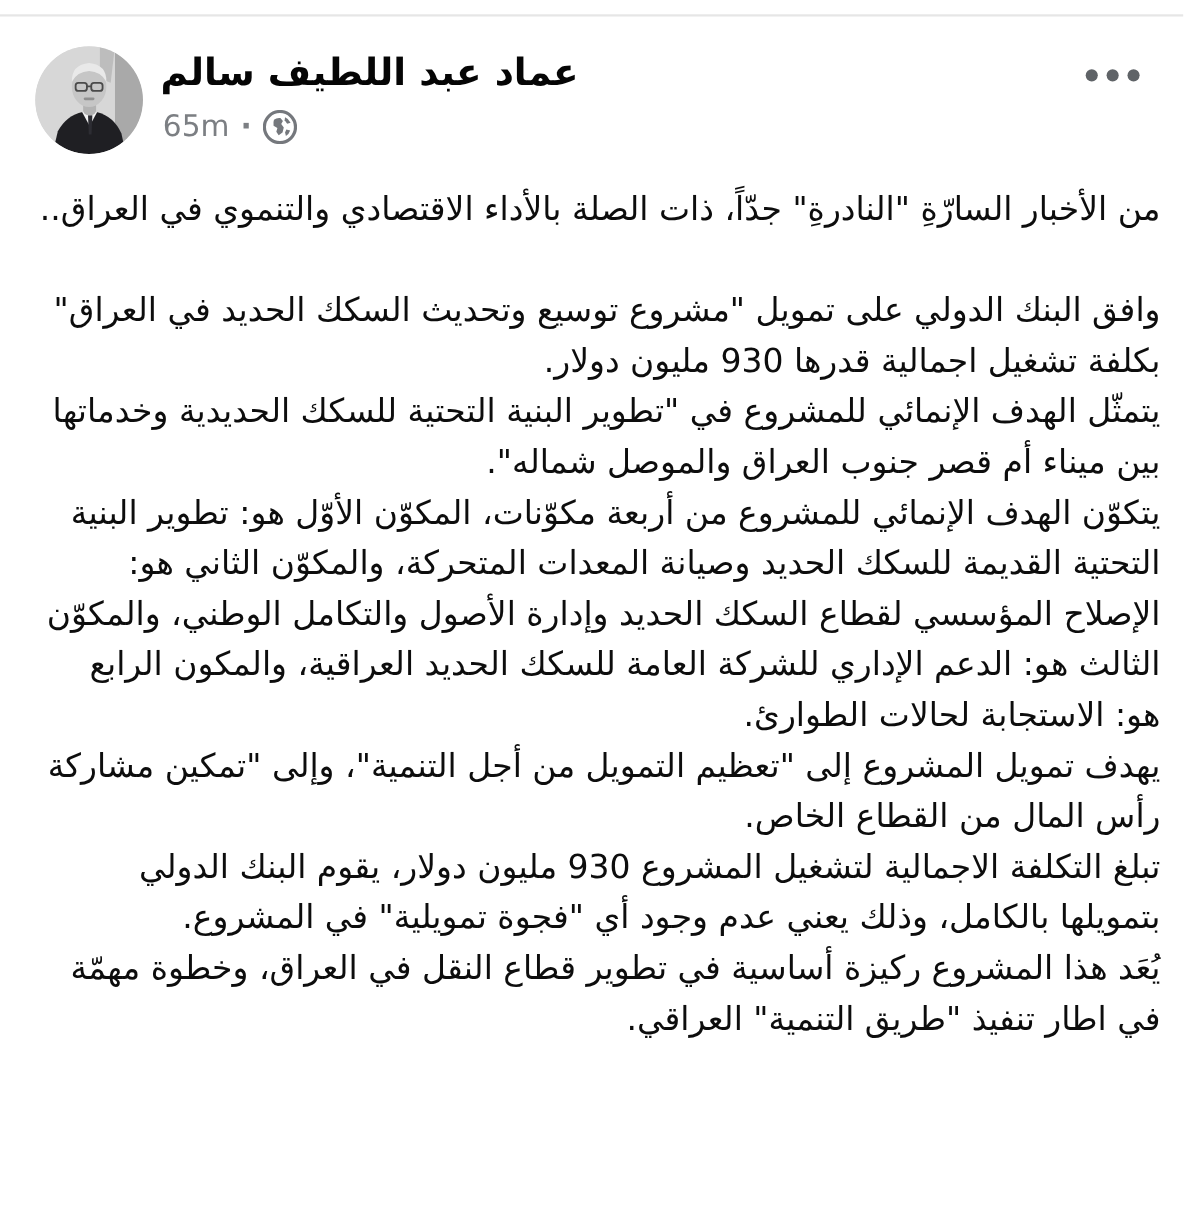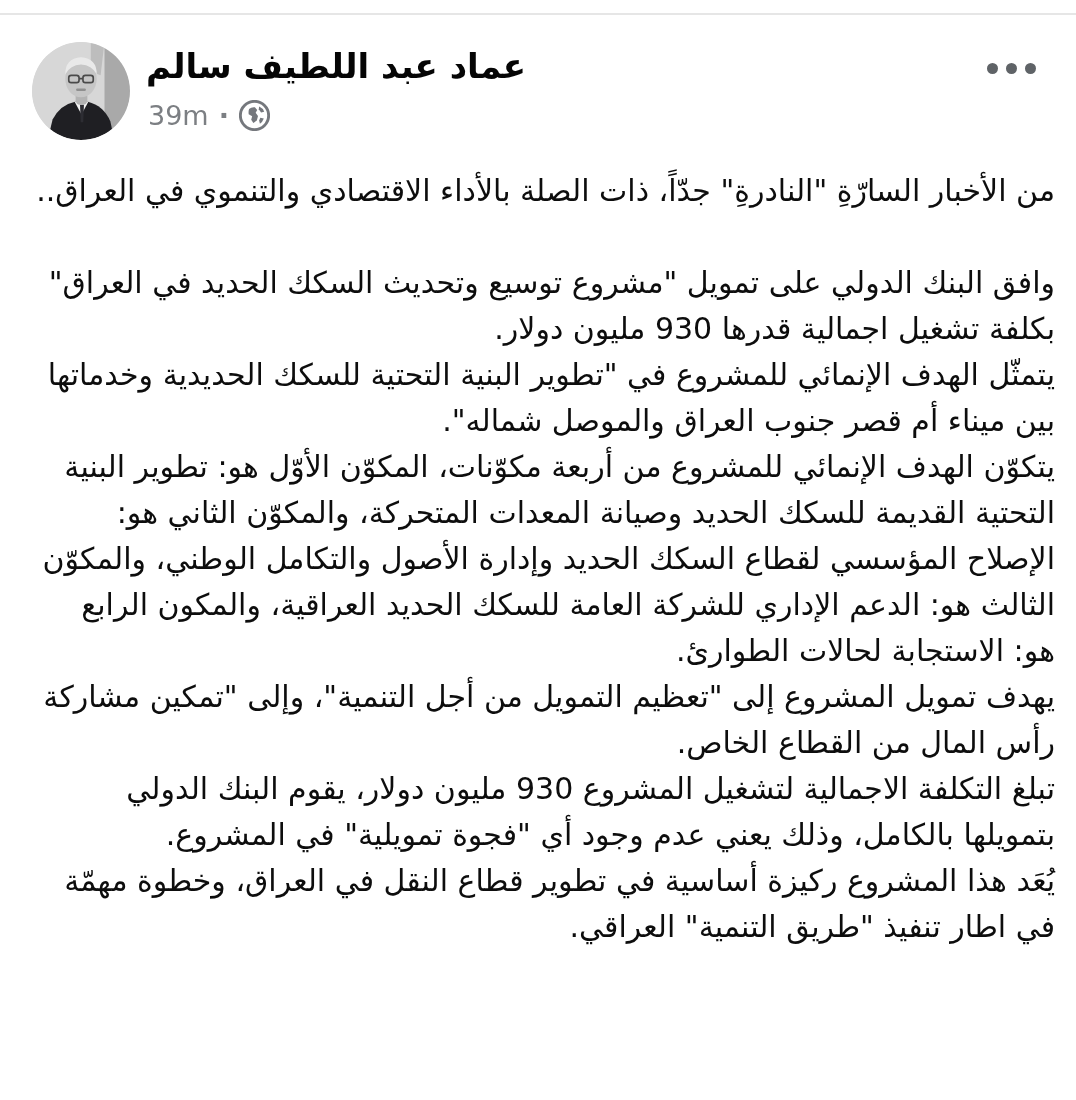--- a/index.html
+++ b/index.html
@@ -89,21 +89,21 @@
           <rect x="52" y="34" width="10.5" height="7.5" rx="2.5" fill="none" stroke="#4a4a4a" stroke-width="1.7"></rect>
           <line x1="48" y1="37.3" x2="52" y2="37.3" stroke="#4a4a4a" stroke-width="1.7"></line>
           <rect x="45" y="47.5" width="10" height="2.6" rx="1.3" fill="#8f8f8f"></rect>
         </g>
       </svg>
     </div>
 
     <div class="author">عماد عبد اللطيف سالم</div>
 
     <div class="meta">
-      <span class="time">39m</span>
+      <span class="time">65m</span>
       <span class="sep">·</span>
       <span class="globe">
         <svg viewBox="0 0 16 16">
           <circle cx="8" cy="8" r="7.3" fill="none" stroke="#75787d" stroke-width="1.5"></circle>
           <path d="M5.2 4.6 Q6.4 3.6 8.2 3.8 L9.4 5.2 L8.6 6.6 L9.8 8.2 L9.2 10.6 L7.4 11.9 L6.3 10.2 L6.8 8.4 L5.0 7.4 Q4.8 5.6 5.2 4.6 Z" fill="#75787d"></path>
           <path d="M10.4 3.4 Q12.3 4.2 13.0 6.0 L11.4 6.4 L10.2 4.8 Z" fill="#75787d"></path>
           <path d="M11.0 9.2 L12.8 9.6 Q12.2 11.4 10.8 12.2 L10.4 10.6 Z" fill="#75787d"></path>
         </svg>
       </span>
     </div>

